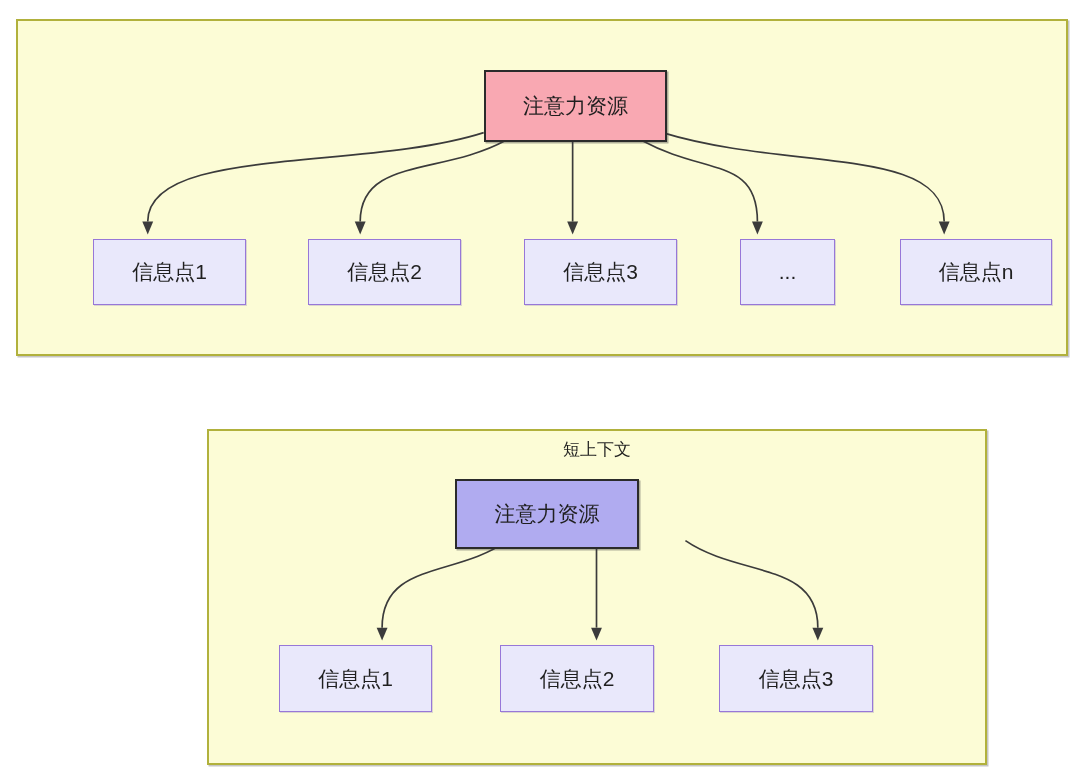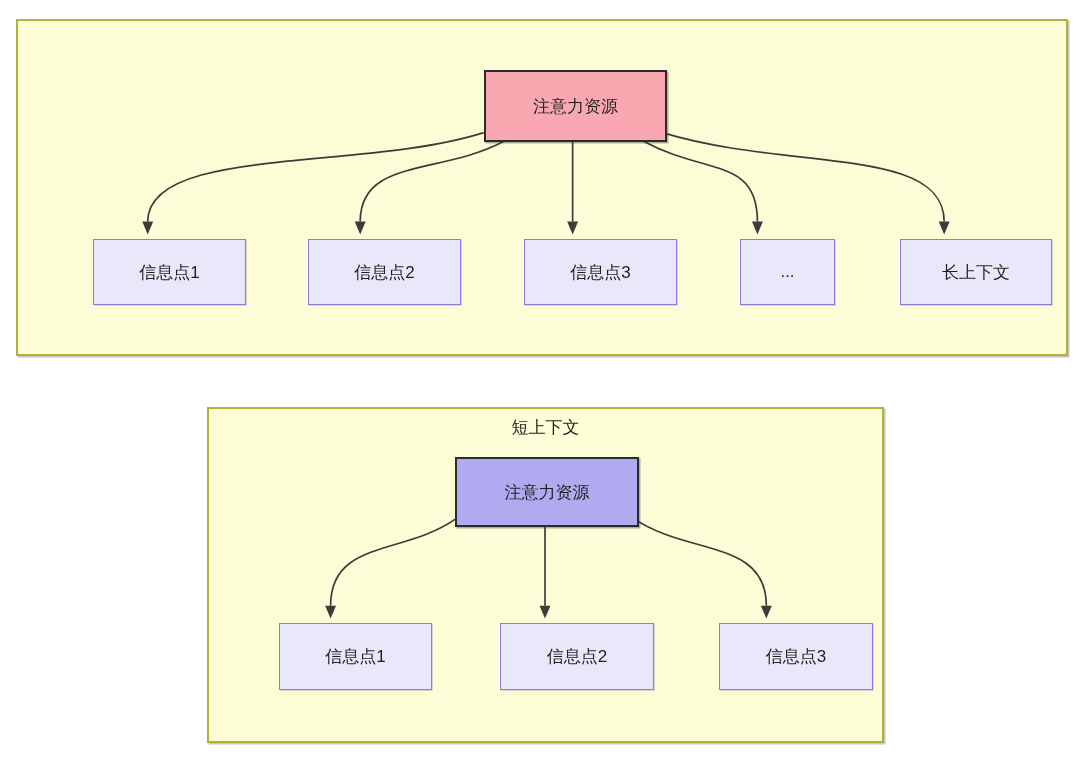--- a/index.html
+++ b/index.html
@@ -35,21 +35,21 @@
     top: 7px; left: 0; right: 0;
     text-align: center;
     font-size: 17px;
     color: var(--text-color);
   }
   .node {
     position: absolute;
     display: flex;
     align-items: center;
     justify-content: center;
-    font-size: 17px;
+    font-size: 21px;
     text-align: center;
   }
   .source-node {
     border: 2.5px solid var(--source-border);
     box-shadow: 1.5px 1.5px 0 rgba(60,60,60,0.4);
   }
   .source-long { background: var(--source-long-fill); }
   .source-short { background: var(--source-short-fill); }
   .info-node {
     background: var(--info-fill);
@@ -97,25 +97,25 @@
     <div class="node info-node" style="left:265px; top:218px; width:153px; height:66px;">
       <span>信息点2</span>
     </div>
     <div class="node info-node" style="left:481px; top:218px; width:153px; height:66px;">
       <span>信息点3</span>
     </div>
     <div class="node info-node" style="left:697px; top:218px; width:95px; height:66px;">
       <span>...</span>
     </div>
     <div class="node info-node" style="left:857px; top:218px; width:152px; height:66px;">
-      <span>长上下文</span>
+      <span>信息点n</span>
     </div>
   </div>
 
-  <div class="group-container" style="left:207px; top:407px; width:677px; height:336px;">
+  <div class="group-container" style="left:207px; top:429px; width:780px; height:336px;">
 
     <div class="group-title">短上下文</div>
 
     <svg class="edges" viewBox="0 0 677 336" aria-hidden="true">
       <path d="M 248 111 C 196 148, 121 132, 121 199"></path>
       <polygon points="115.5,199 126.5,199 121,212"></polygon>
       <path d="M 338 118 L 338 199"></path>
       <polygon points="332.5,199 343.5,199 338,212"></polygon>
       <path d="M 428 111 C 482 148, 562 132, 562 199"></path>
       <polygon points="556.5,199 567.5,199 562,212"></polygon>

